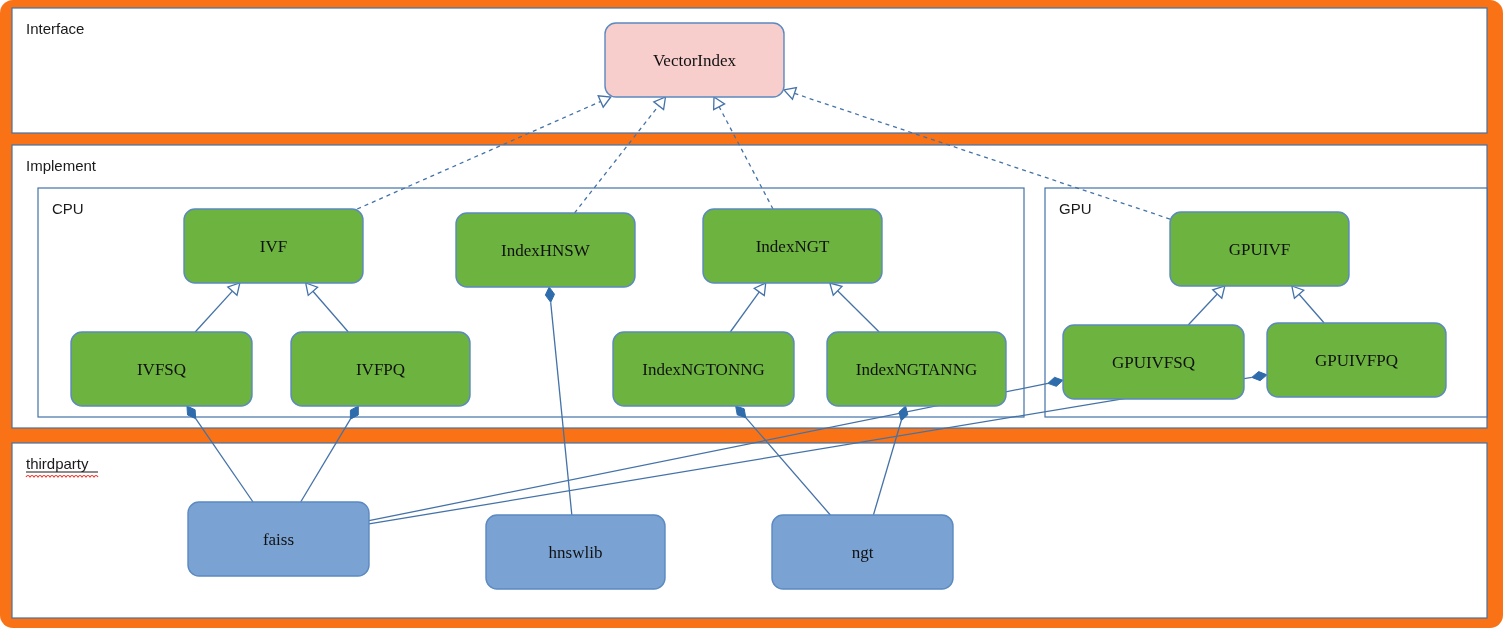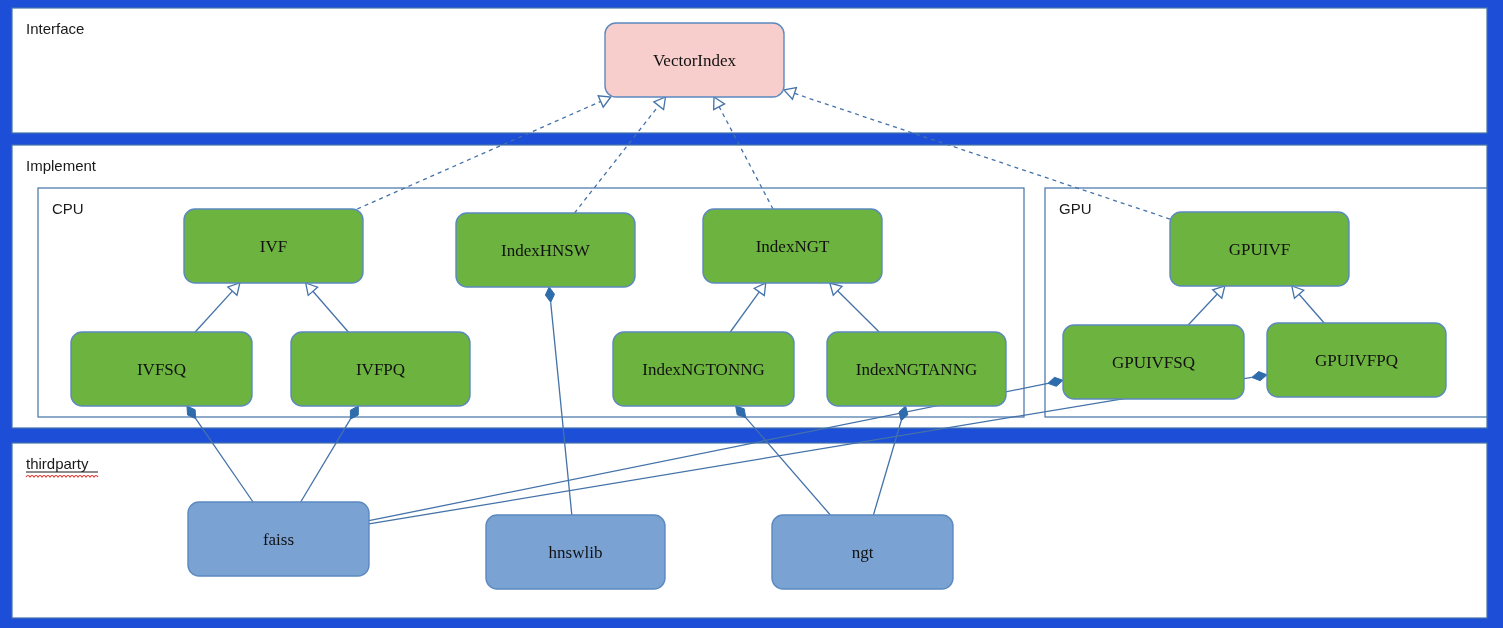--- a/index.html
+++ b/index.html
@@ -1,17 +1,17 @@
 <!DOCTYPE html>
 <html><head>
 <meta charset="utf-8">
 <style>
   html,body{margin:0;padding:0;background:#ffffff;}
   body{font-family:"Liberation Sans", sans-serif;}
-  #stage{position:relative;width:1503px;height:628px;background:#1d4ed8;overflow:hidden;}
+  #stage{position:relative;width:1503px;height:628px;background:#f97316;overflow:hidden;border-radius:13px;}
   svg#diagram{position:absolute;left:0;top:0;width:1503px;height:628px;display:block;}
   .grp-label{font-family:"Liberation Sans", sans-serif;font-size:15px;fill:#1a1a1a;}
   .node-label{font-family:"Liberation Serif", serif;font-size:17px;fill:#111111;}
   .grp-rect{fill:#ffffff;stroke:#4472a8;stroke-width:1.2;}
   .node-rect{stroke:#5b89c0;stroke-width:1.4;}
   .edge{stroke:#4472a8;stroke-width:1.3;fill:none;}
   .edge-dashed{stroke:#4472a8;stroke-width:1.3;fill:none;stroke-dasharray:4 4;}
   .arrow-hollow{fill:#ffffff;stroke:#4472a8;stroke-width:1.3;}
   .diamond-solid{fill:#2e6cab;stroke:#2e6cab;stroke-width:1;}
   .squiggle{stroke:#e8342a;stroke-width:1.2;fill:none;}

